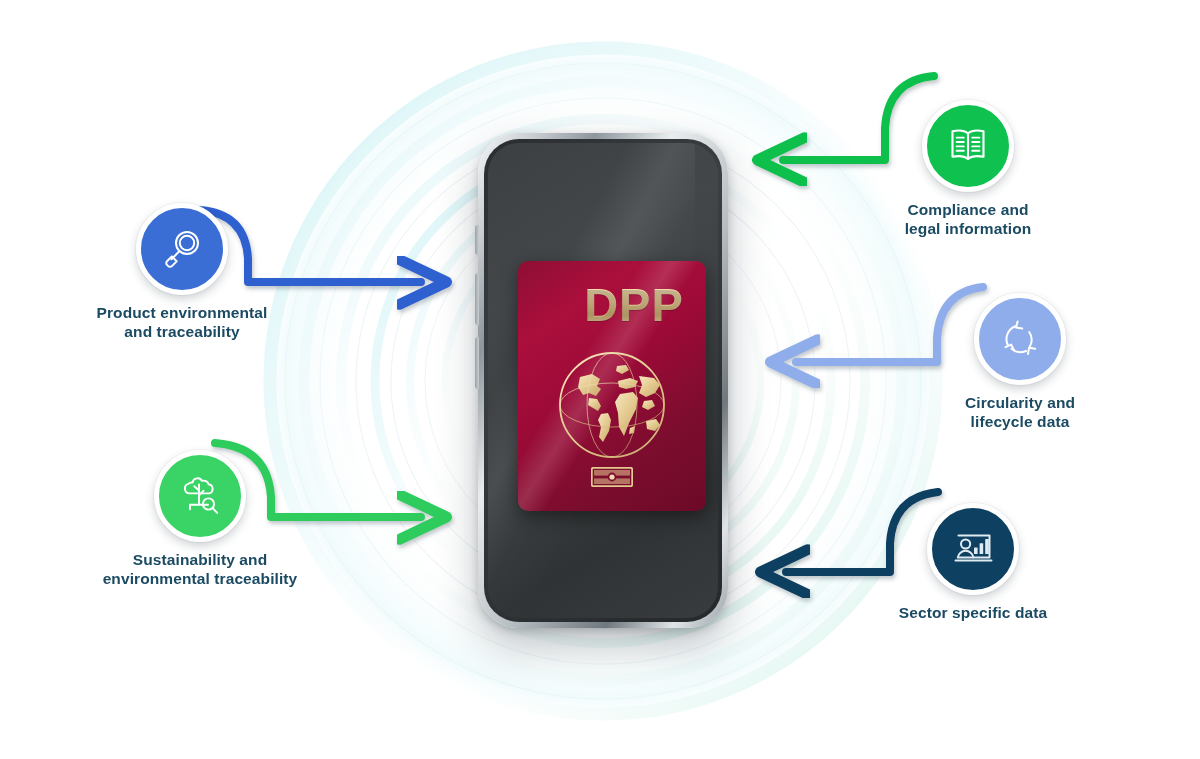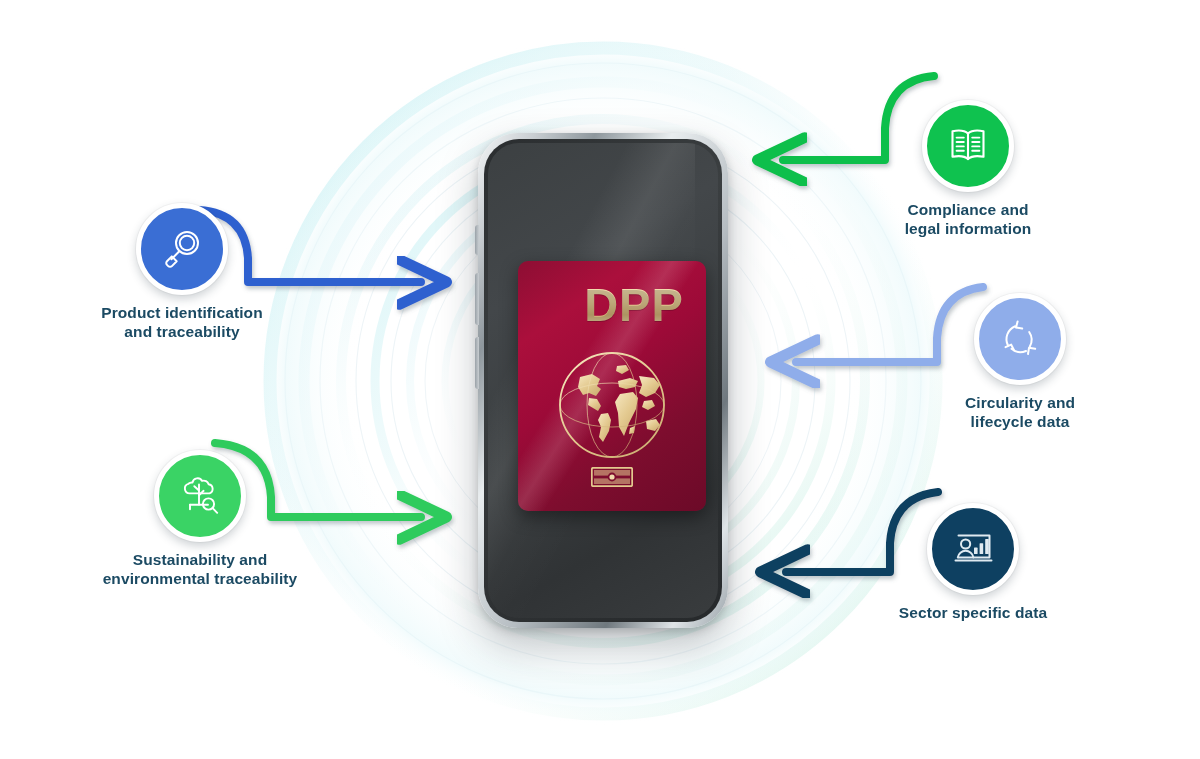--- a/index.html
+++ b/index.html
@@ -318,21 +318,21 @@
       <svg width="48" height="48" viewBox="0 0 48 48" xmlns="http://www.w3.org/2000/svg">
         <g fill="none" stroke="#ffffff" stroke-width="2" stroke-linecap="round" stroke-linejoin="round">
           <circle cx="29" cy="18" r="11"></circle>
           <circle cx="29" cy="18" r="7.2"></circle>
           <path d="M21.3,26.3 L13.4,34.2"></path>
           <path d="M13.8,31.4 L9.0,36.2 a2.6,2.6 0 0 0 0,3.7 l1.2,1.2
                    a2.6,2.6 0 0 0 3.7,0 l4.8,-4.8 Z"></path>
         </g>
       </svg>
     </div>
-    <div class="node-label">Product identification
+    <div class="node-label">Product environmental
 and traceability</div>
   </div>
 
   <div class="node" id="node-sustain">
     <div class="badge" style="background:#3ad365;">
       <svg width="50" height="50" viewBox="0 0 50 50" xmlns="http://www.w3.org/2000/svg">
         <g fill="none" stroke="#ffffff" stroke-width="1.9" stroke-linecap="round" stroke-linejoin="round">
           <path d="M17.5,11.5 a5.2,5.2 0 0 1 9.6,-1.6 a5.0,5.0 0 0 1 6.5,3.3
                    a4.8,4.8 0 0 1 1.0,9.2 l-20.0,0 a4.9,4.9 0 0 1 -1.2,-9.6
                    a5.0,5.0 0 0 1 4.1,-1.3 Z"></path>

